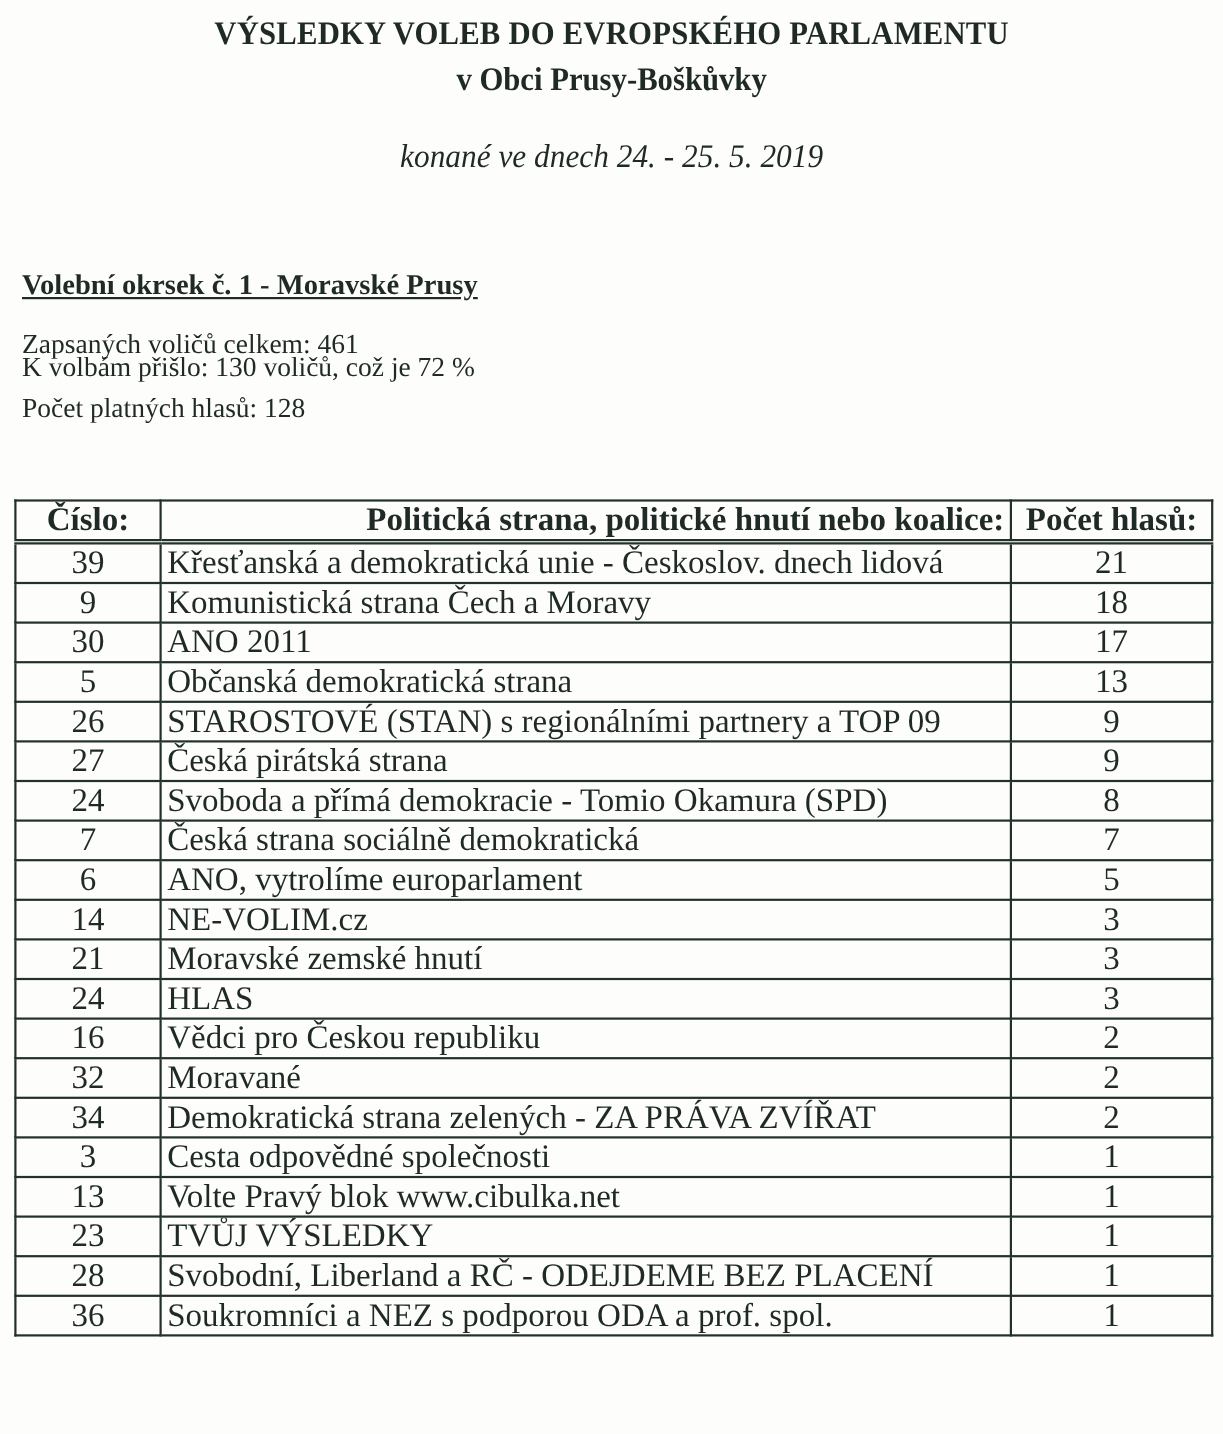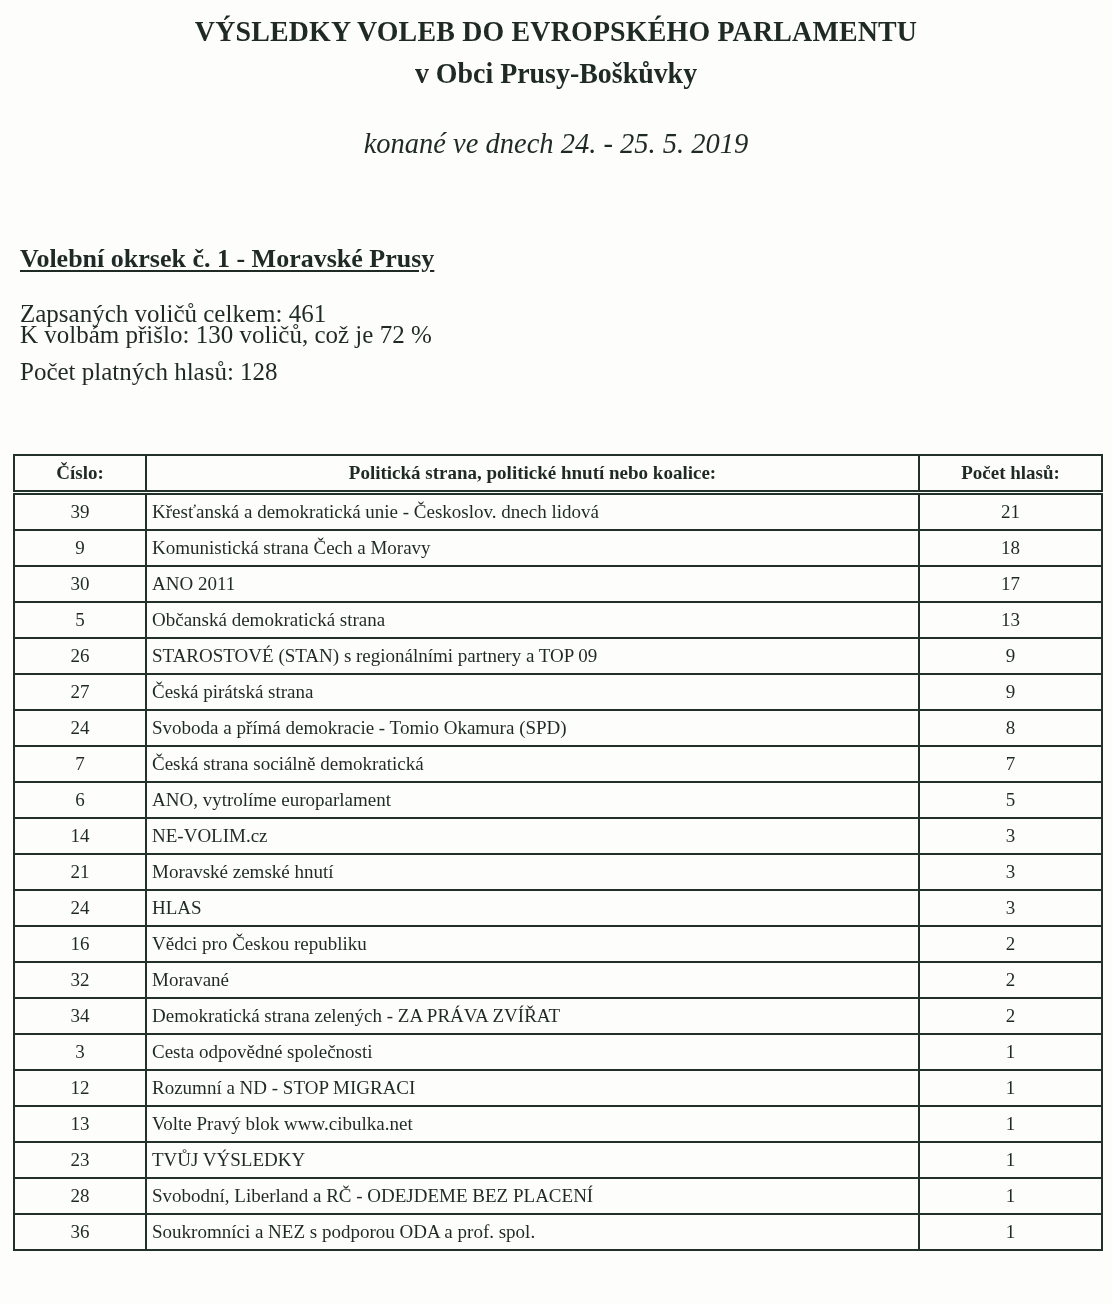--- a/index.html
+++ b/index.html
@@ -22,31 +22,31 @@
   }
   .district {
     position: absolute; top: 244px; left: 20px; font-weight: bold; font-size: 26px;
     text-decoration: underline; text-underline-offset: 3px;
   }
   .info { position: absolute; left: 20px; font-size: 25px; }
   .info1 { top: 300px; } .info2 { top: 321px; } .info3 { top: 358px; }
 
   table.results {
     position: absolute; top: 454px; left: 13px; width: 1088px;
-    border-collapse: collapse; font-size: 19px; table-layout: fixed; border-radius: 12px;
+    border-collapse: collapse; font-size: 30px; table-layout: fixed; border-radius: 12px;
   }
   table.results td, table.results th {
     border: 2px solid #23312b; height: 34px; padding: 0 5px; line-height: 34px;
     white-space: nowrap; overflow: hidden;
   }
   table.results th { font-weight: bold; height: 34px; border-bottom: 5px double #23312b; }
   col.c1 { width: 132px; } col.c2 { width: 773px; } col.c3 { width: 183px; }
   .num { text-align: center; margin-left: 40px; }
   .name { text-align: left; }
-  th.hname { text-align: center; }
+  th.hname { text-align: right; }
   th.hnum { text-align: center; }
 </style>
 </head>
 <body>
 
 <div class="title1">VÝSLEDKY  VOLEB DO EVROPSKÉHO PARLAMENTU</div>
 <div class="title2">v Obci Prusy-Boškůvky</div>
 <div class="subtitle">konané ve dnech 24. - 25. 5. 2019</div>
 
 <div class="district">Volební okrsek č. 1 - Moravské Prusy</div>
@@ -142,25 +142,20 @@
         <td class="num">34</td>
         <td class="name">Demokratická strana zelených - ZA PRÁVA ZVÍŘAT</td>
         <td class="num">2</td>
       </tr>
       <tr>
         <td class="num">3</td>
         <td class="name">Cesta odpovědné společnosti</td>
         <td class="num">1</td>
       </tr>
       <tr>
-        <td class="num">12</td>
-        <td class="name">Rozumní a ND - STOP MIGRACI</td>
-        <td class="num">1</td>
-      </tr>
-      <tr>
         <td class="num">13</td>
         <td class="name">Volte Pravý blok www.cibulka.net</td>
         <td class="num">1</td>
       </tr>
       <tr>
         <td class="num">23</td>
         <td class="name">TVŮJ VÝSLEDKY</td>
         <td class="num">1</td>
       </tr>
       <tr>

